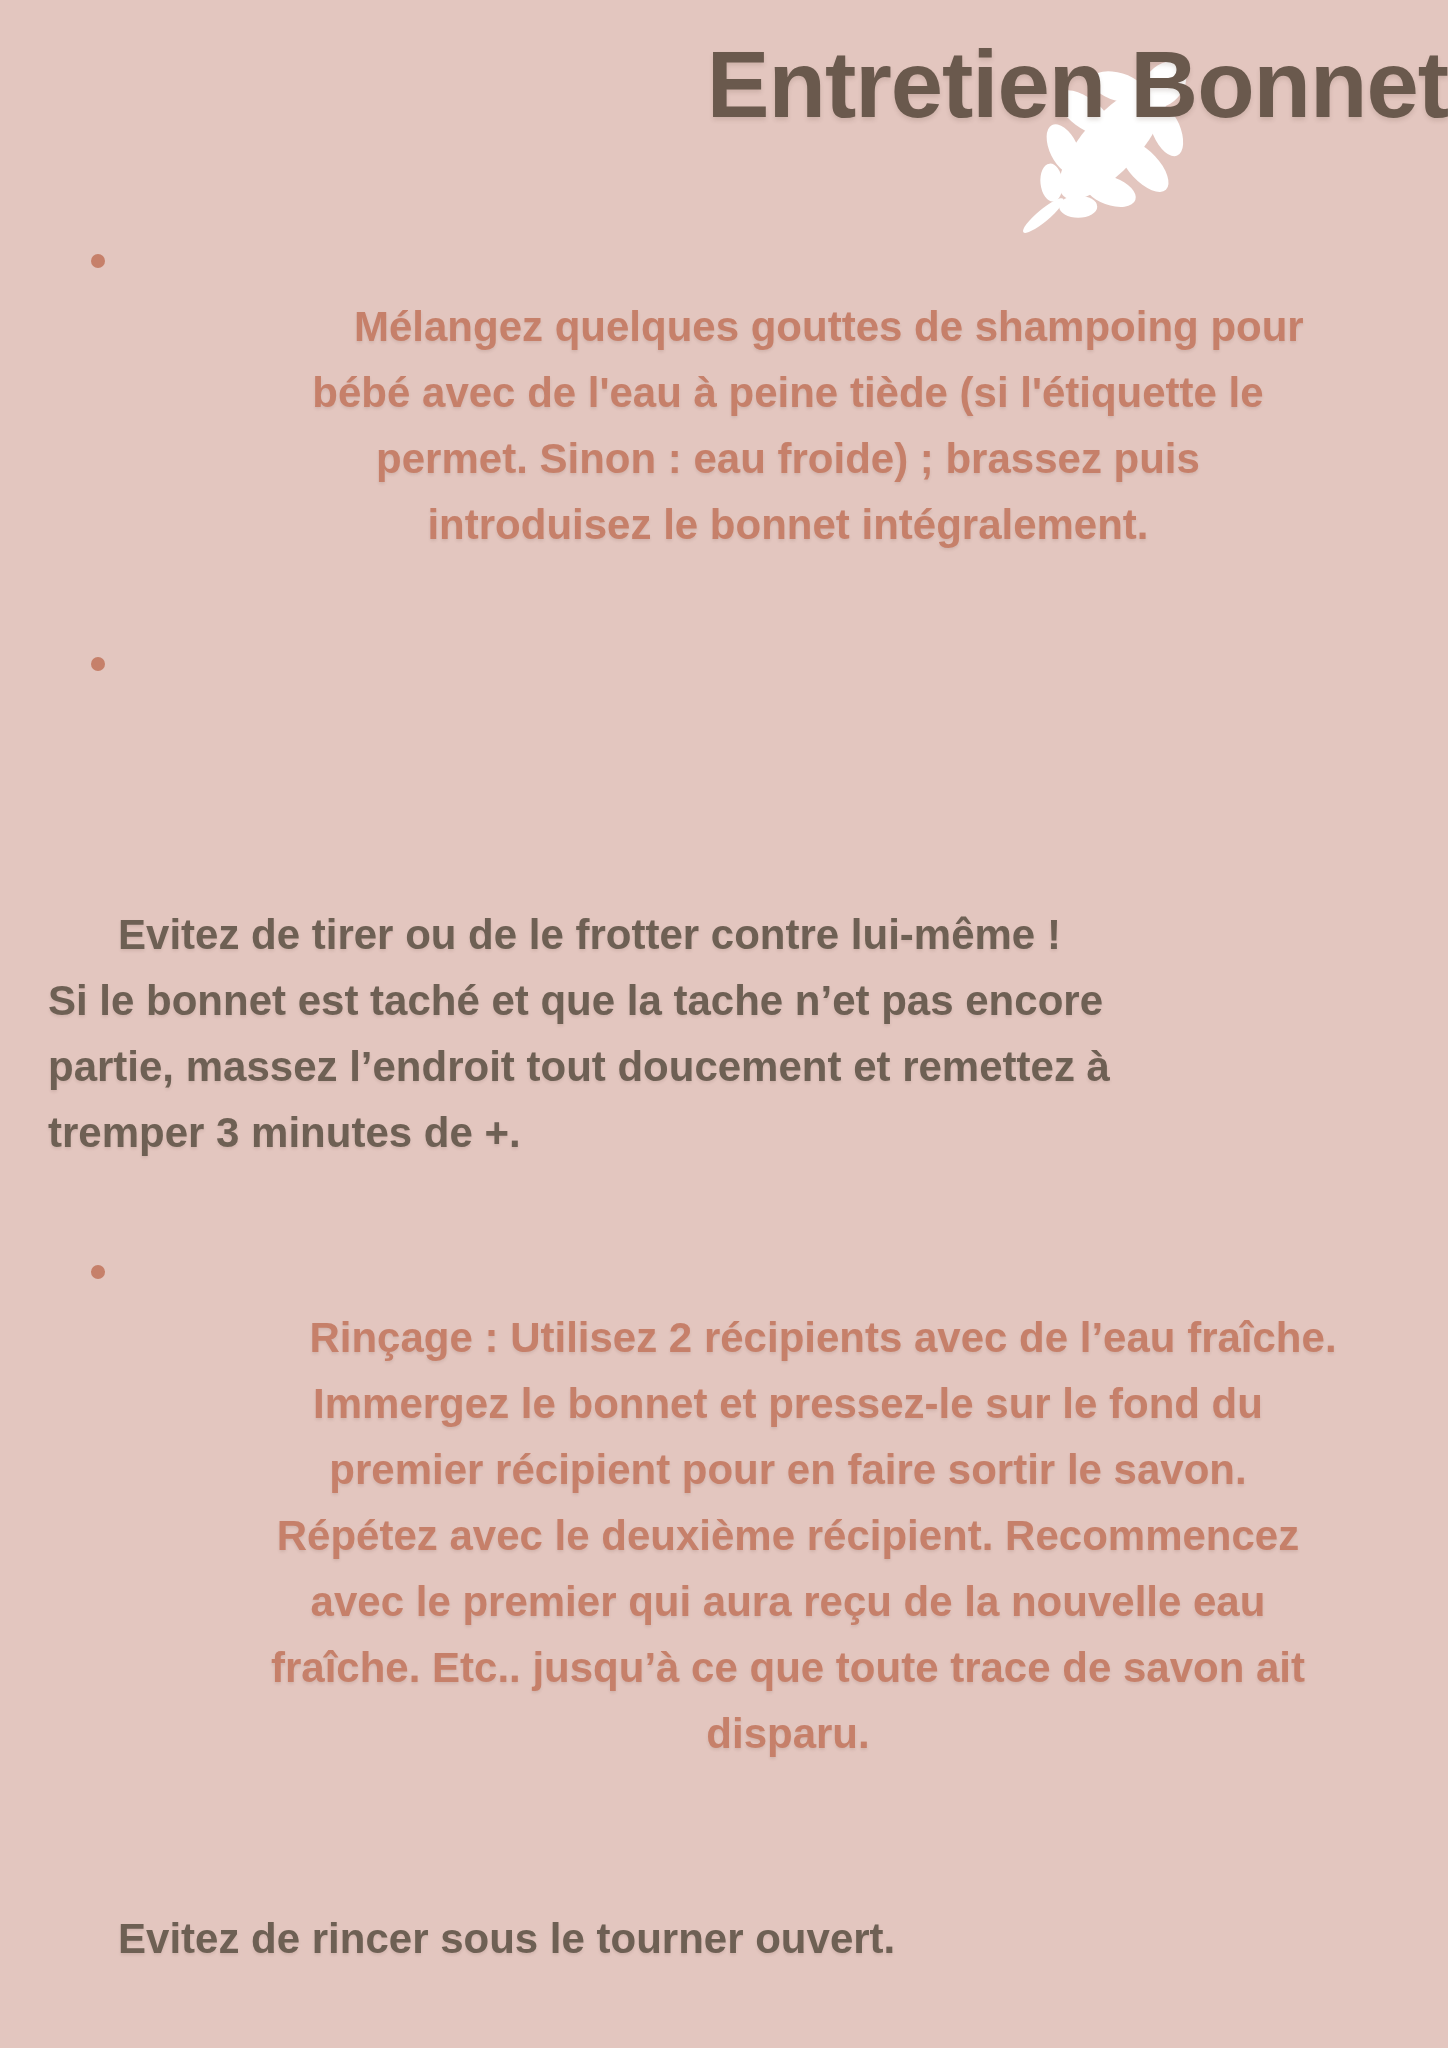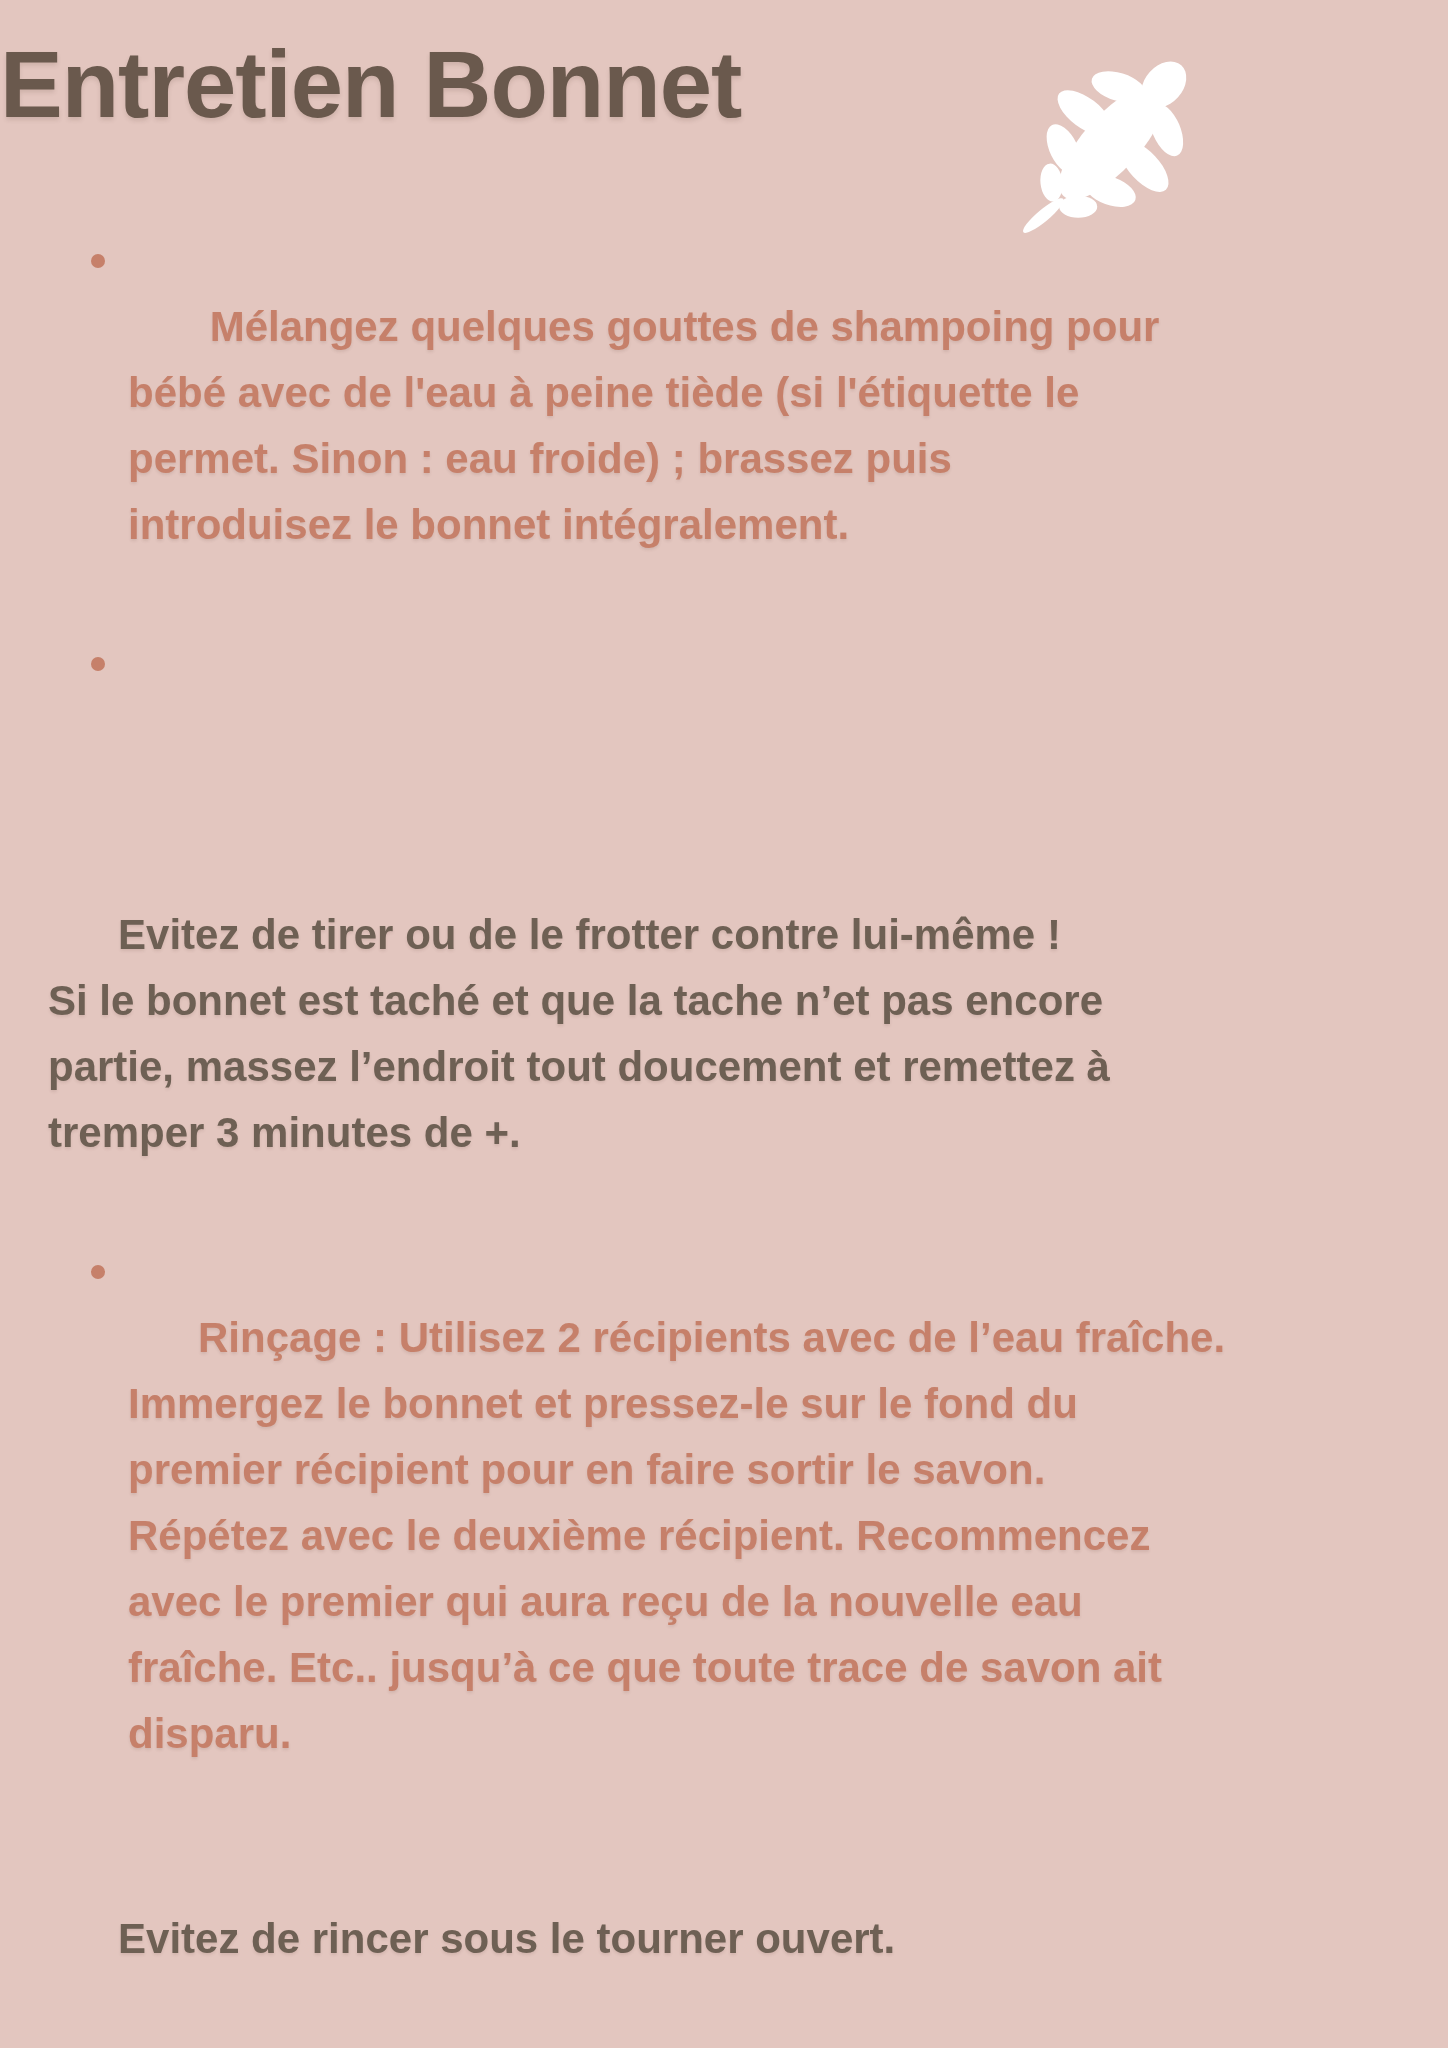--- a/index.html
+++ b/index.html
@@ -27,27 +27,28 @@
     left:935px;top:0px;
     width:340px;height:300px;
     color:var(--leaf);
     z-index:1;
   }
   .page-title{
     position:relative;
     z-index:2;
     margin:0;
     padding-top:36px;
-    text-align:left;
+    text-align:right;
     font-size:94px;
     font-weight:700;
     line-height:1.05;
     color:var(--title);
     letter-spacing:-1px;
     text-shadow:0 3px 4px rgba(90,60,50,0.15);
+    padding-left:48px;
   }
   .content{
     position:absolute;
     top:228px;left:0;right:0;
     z-index:2;
   }
   .block{
     font-size:42px;
     line-height:66px;
     font-weight:700;
@@ -56,20 +57,21 @@
     text-shadow:0 2px 3px rgba(90,60,50,0.12);
   }
   .paragraph{
     margin-left:48px;
     color:var(--body-dark);
   }
   .bullet{
     position:relative;
     margin-left:128px;
     color:var(--accent-salmon);
+    text-align:center;
   }
   .bullet .dot{
     position:absolute;
     left:-37px;top:26px;
     width:14px;height:14px;
     border-radius:50%;
     background:var(--accent-salmon);
   }
 </style>
 </head>

